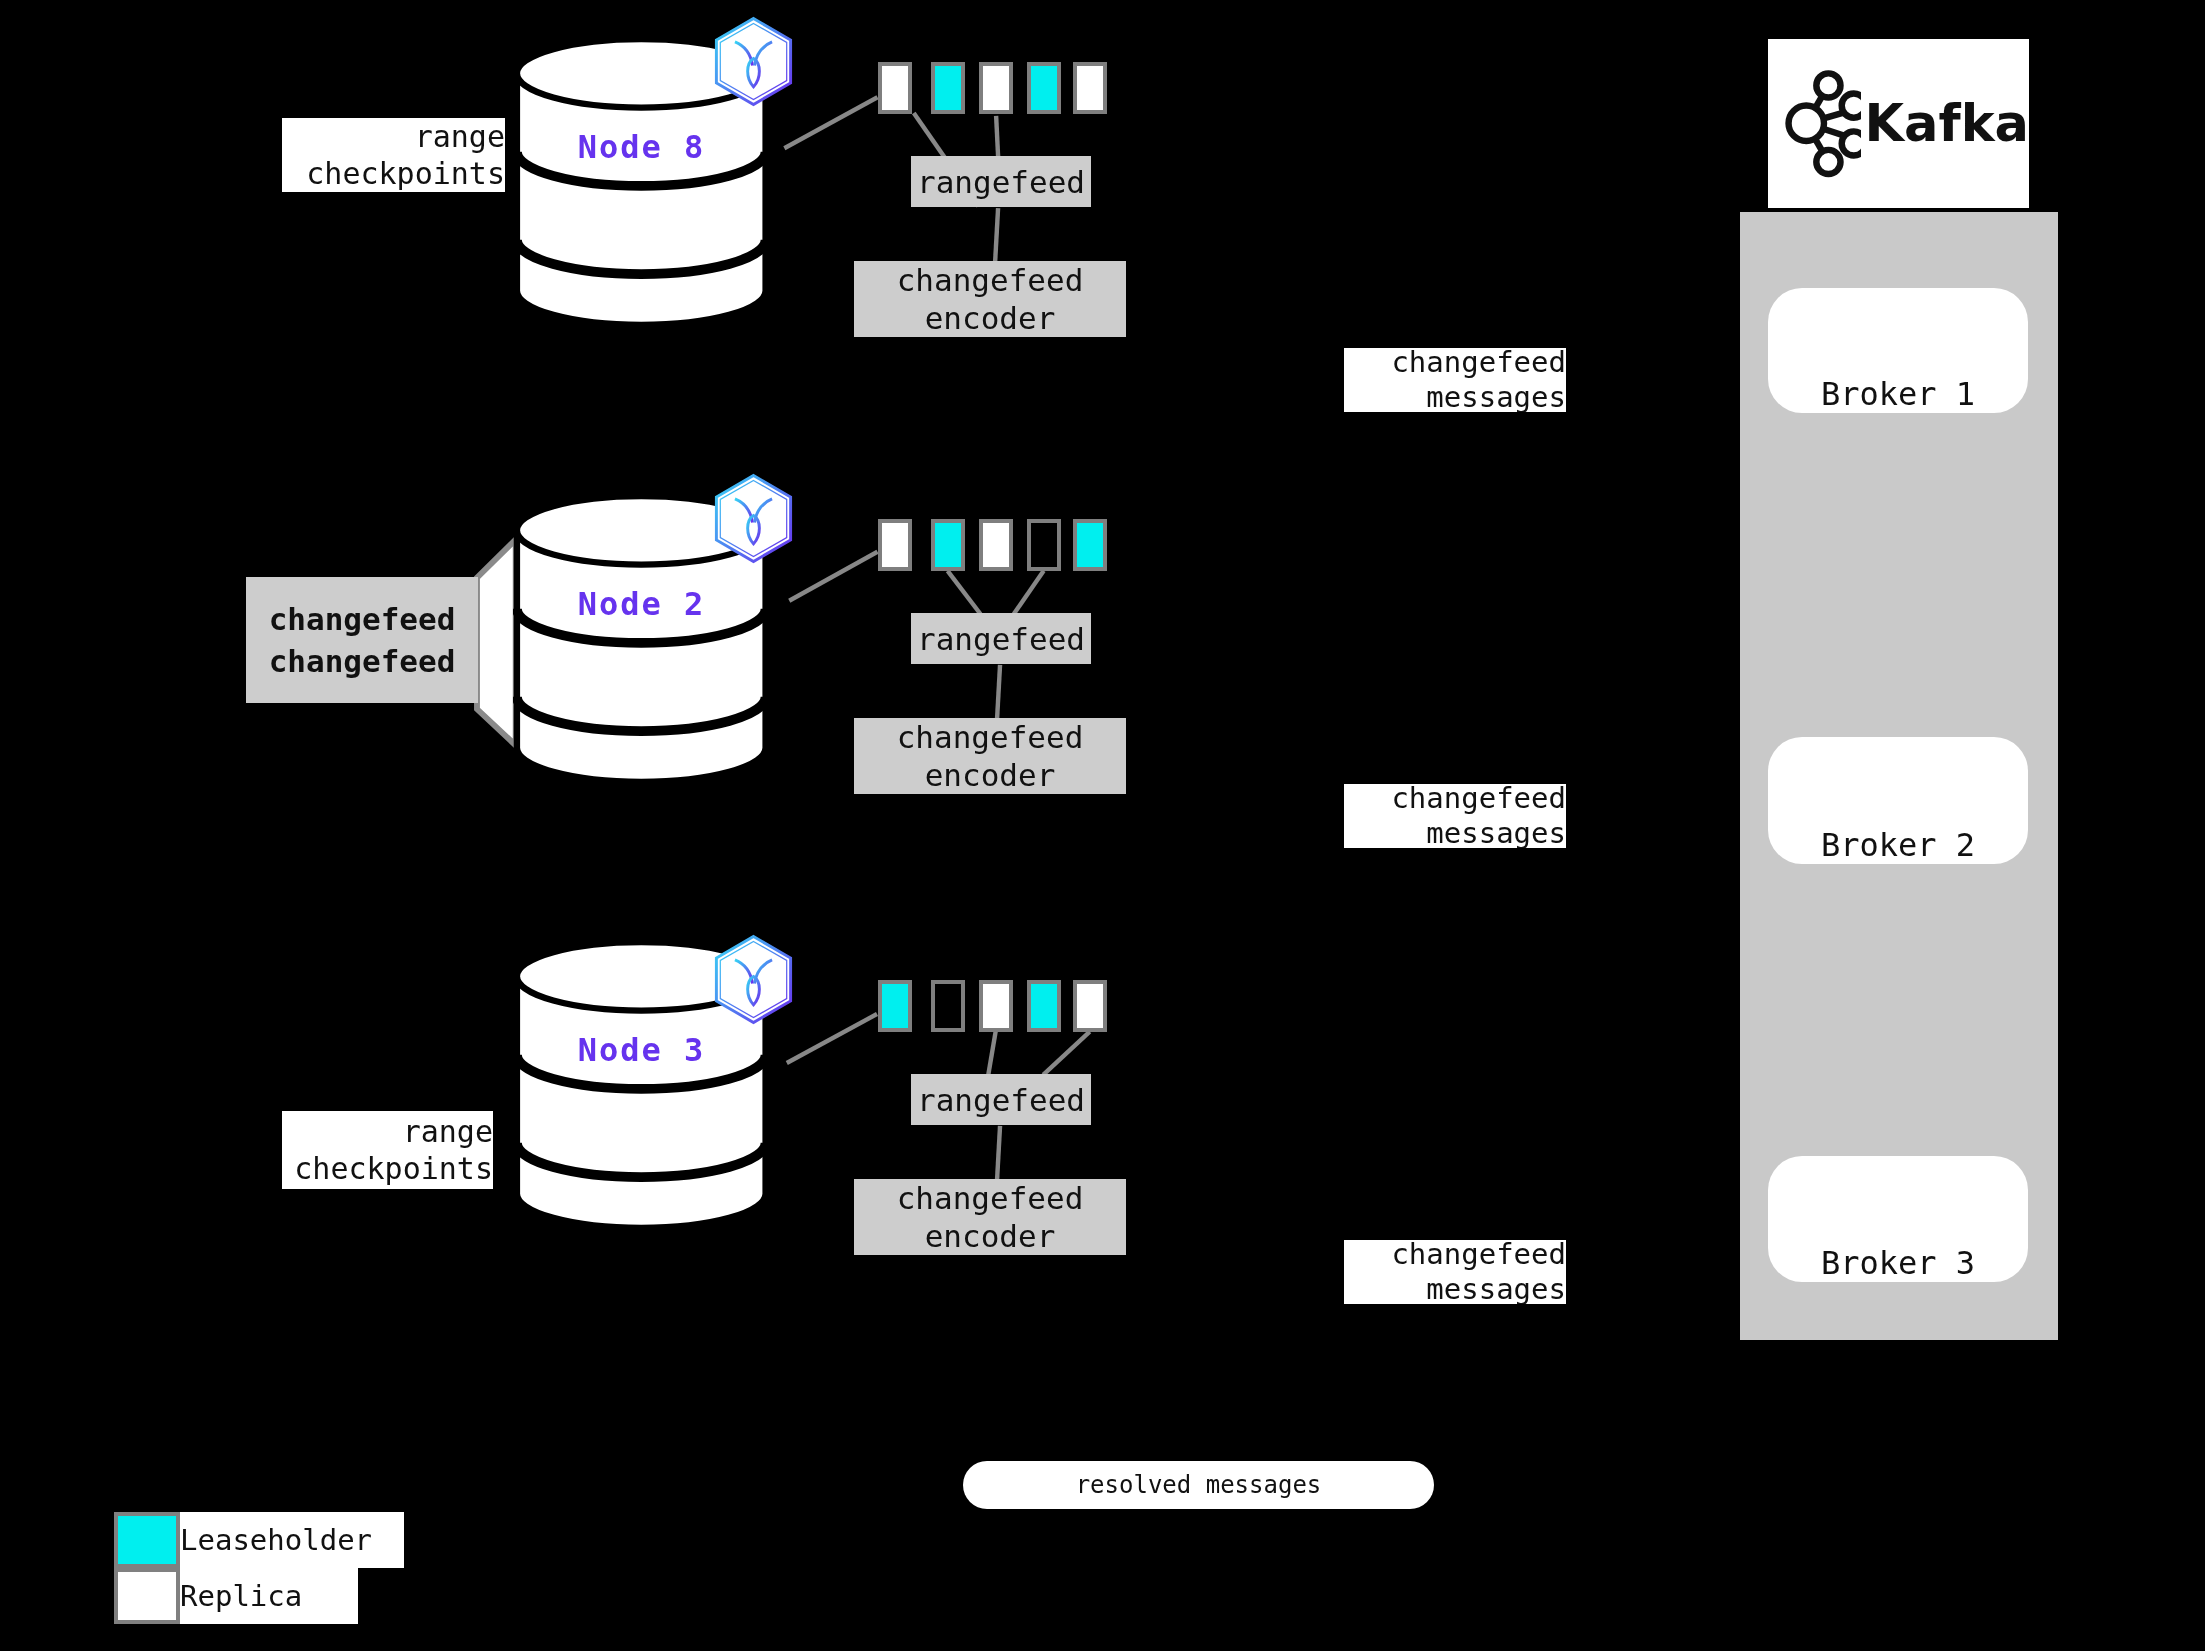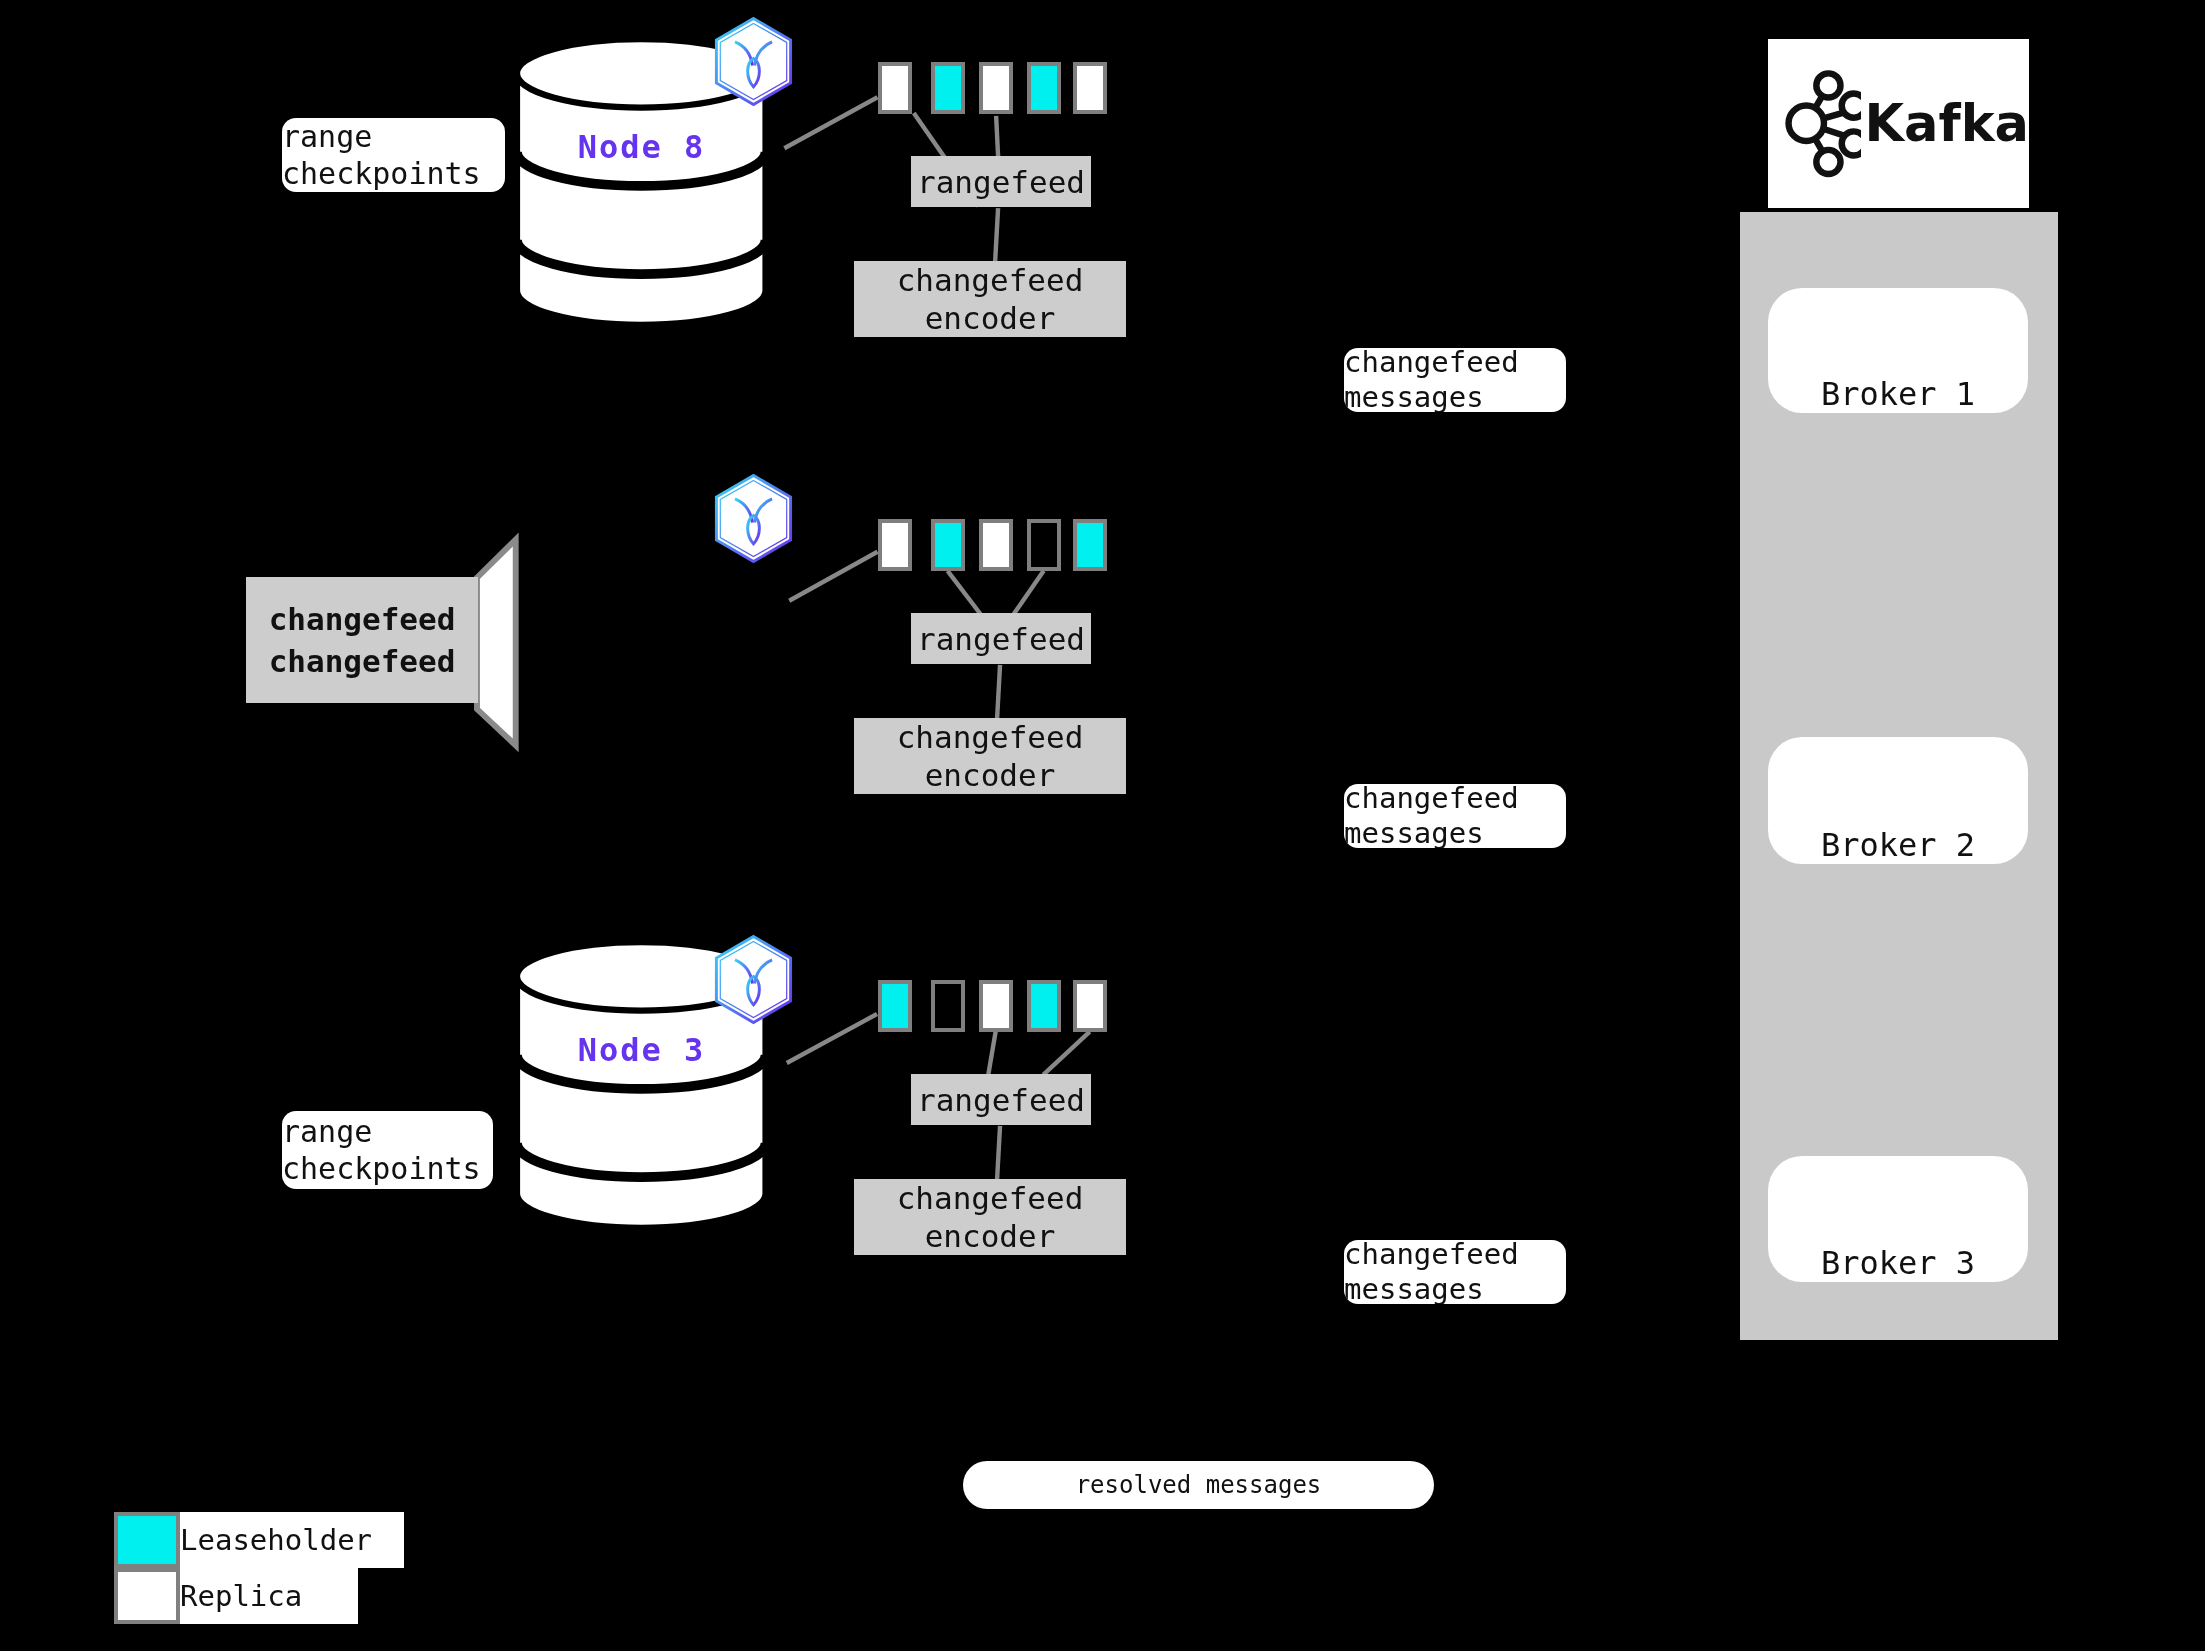--- a/index.html
+++ b/index.html
@@ -2,21 +2,21 @@
 <html style="font-size:7.8px"><head>
 <meta charset="utf-8">
 <style>
   html,body{margin:0;padding:0;background:#000;}
   #canvas{position:relative;width:2205px;height:1652px;background:#000;overflow:hidden;
           font-family:"DejaVu Sans Mono","Liberation Mono",monospace;}
   .abs{position:absolute;}
   svg{display:block;}
   
   .white-label{position:absolute;background:#ffffff;color:#111;display:flex;flex-direction:column;
-               align-items:flex-start;justify-content:center;text-align:center;overflow:hidden;border-radius:14px;}
+               align-items:flex-end;justify-content:center;text-align:center;overflow:hidden;}
   .white-label span{display:block;line-height:37px;font-size:30px;}
   
   .gray-box{position:absolute;background:#CDCDCD;color:#111;display:flex;flex-direction:column;
             align-items:center;justify-content:center;text-align:center;}
   .gray-box span{display:block;}
   .rangefeed span{font-size:31px;line-height:34px;}
   .encoder span{font-size:31px;line-height:38px;}
   .coordinator span{font-size:31px;line-height:42px;font-weight:bold;}
   
   .range-sq{position:absolute;width:34px;height:52px;border:4.4px solid #7F7F7F;
@@ -123,20 +123,30 @@
   <div class="white-label" style="left:1344px;top:348px;width:222px;height:64px">
     <span style="font-size:29px;line-height:35px">changefeed</span>
     <span style="font-size:29px;line-height:35px">messages</span>
   </div>
 
   <div class="gray-box coordinator" style="left:246px;top:577px;width:232px;height:126px">
     <span>changefeed</span>
     <span>changefeed</span>
   </div>
 
+  <div class="cylinder" style="left:513px;top:492px">
+    <svg width="257" height="294" viewBox="0 0 525 600">
+      <path d="M 8 78 L 8 522 A 254 70 0 0 0 516 522 L 516 78 A 254 70 0 0 1 8 78 Z" fill="#ffffff"></path>
+      <path d="M 8 78 L 8 522 A 254 70 0 0 0 516 522 L 516 78" fill="none" stroke="#000" stroke-width="13"></path>
+      <ellipse cx="262" cy="78" rx="254" ry="70" fill="#ffffff" stroke="#000" stroke-width="13"></ellipse>
+      <path d="M 8 238 A 254 70 0 0 0 516 238" fill="none" stroke="#000" stroke-width="20"></path>
+      <path d="M 8 418 A 254 70 0 0 0 516 418" fill="none" stroke="#000" stroke-width="20"></path>
+    </svg>
+    <div class="node-label">Node 2</div>
+  </div>
 
   <svg class="abs" style="left:712px;top:472px" width="83" height="93" viewBox="-85 -95 170 190">
     <defs>
         <linearGradient id="hg2" x1="0" y1="0" x2="1" y2="1">
       <stop offset="0" stop-color="#35D6F5"></stop>
           <stop offset="1" stop-color="#6B2BEE"></stop>
     </linearGradient>
       </defs>
     <polygon points="0,-88 76,-44 76,44 0,88 -76,44 -76,-44" fill="#ffffff" stroke="url(#hg2)" stroke-width="6"></polygon>
     <polygon points="0,-78 68,-39 68,39 0,78 -68,39 -68,-39" fill="none" stroke="url(#hg2)" stroke-width="2.5"></polygon>

